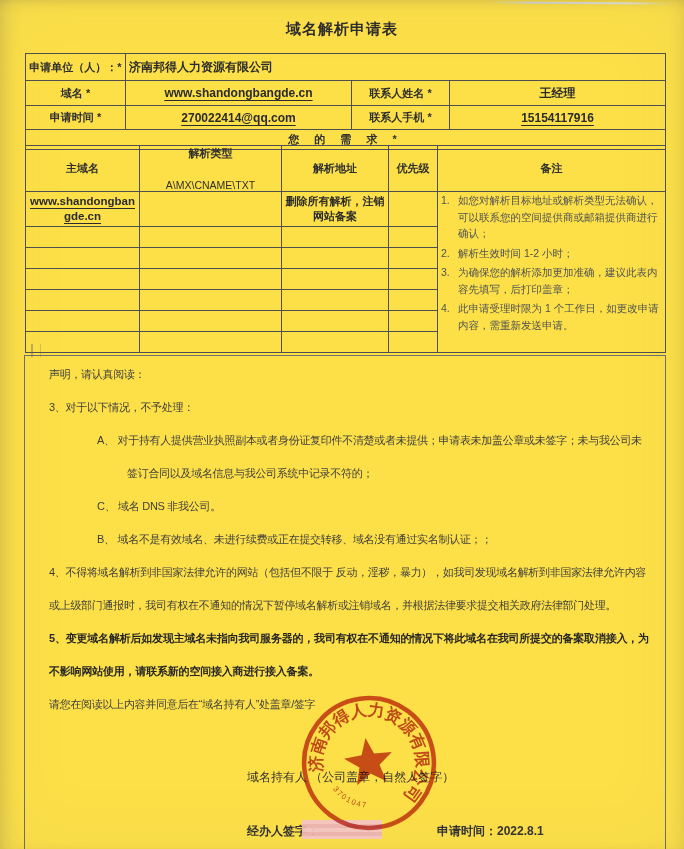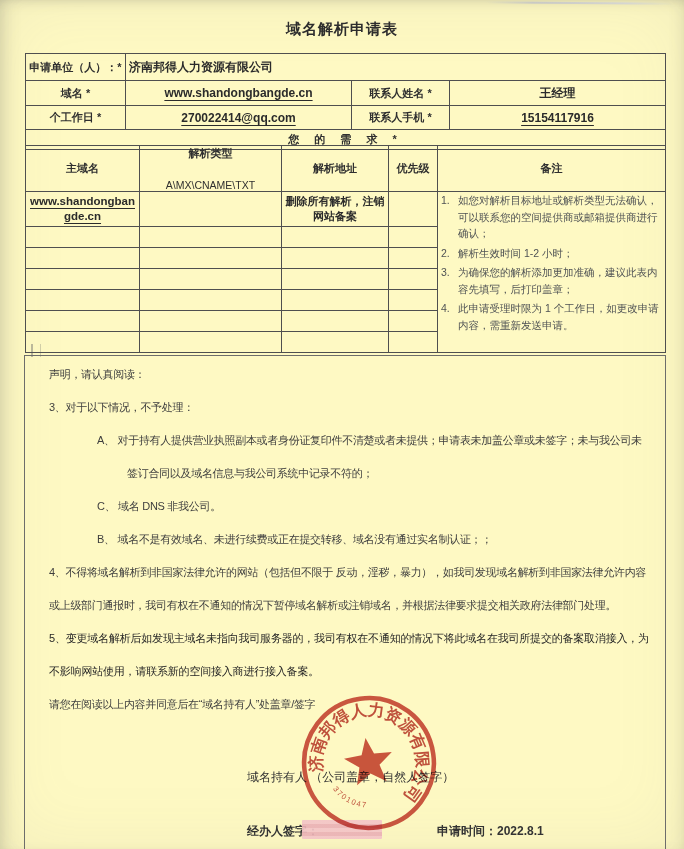--- a/index.html
+++ b/index.html
@@ -1,18 +1,18 @@
 <!DOCTYPE html>
 <html><head>
 <meta charset="utf-8">
 <style>
   html,body{margin:0;padding:0;background:#ffffff;}
   .page{
     position:relative;width:684px;height:849px;overflow:hidden;
-    background:#fef9c3;
+    background:#fde047;
     box-shadow: inset 0 0 70px rgba(140,138,130,.10),
                 inset 14px 0 20px -14px rgba(80,80,75,.30),
                 inset -12px 0 18px -14px rgba(80,80,75,.20),
                 inset 0 12px 16px -14px rgba(80,80,75,.25);
     font-family:"Liberation Sans","DejaVu Sans",sans-serif;
     color:#333;
   }
   
   .topline{position:absolute;top:2px;left:486px;width:188px;height:2px;
     background:linear-gradient(90deg,transparent,#c9c9c4 25%,#d6d6d1 75%,transparent);
@@ -50,21 +50,21 @@
   ol.notes-list li{display:flex;gap:4px;font-size:10.5px;line-height:16.5px;
     color:#4f5254;margin-bottom:3px;font-weight:500;}
   .n-num{min-width:13px;flex:0 0 auto;}
 
   .decl{position:absolute;left:24px;top:334px;width:642px;height:533px;
     border:1px solid #6d6d6b;box-sizing:border-box;padding:2px 14px 0 24px;
     font-size:11px;letter-spacing:-0.3px;line-height:33px;color:#3e3e3e;
     overflow:hidden;margin-top:21px;}
   .ditem{margin:0;}
   .ditem.sub{margin-left:48px;padding-left:30px;text-indent:-30px;}
-  .ditem.strong{font-weight:normal;color:#262626;letter-spacing:-0.2px;}
+  .ditem.strong{font-weight:bold;color:#262626;letter-spacing:-0.2px;}
 
   .holder-line{position:absolute;left:247px;top:769px;font-size:12px;font-weight:400;color:#333;}
   .agent-line{position:absolute;left:247px;top:823px;font-size:12px;font-weight:600;color:#333;}
   .date-line{position:absolute;left:437px;top:823px;font-size:12px;font-weight:600;color:#333;}
   .redaction{position:absolute;left:302px;top:820px;width:80px;height:19px;
     background:repeating-linear-gradient(180deg,#f3c4c7 0 4px,#eab1b6 4px 8px);
     border-radius:1px;opacity:.92;}
 
   svg.seal{position:absolute;left:295px;top:689px;width:148px;height:148px;
     mix-blend-mode:multiply;opacity:.85;}
@@ -95,21 +95,21 @@
         <td class="lab">申请单位（人）：*</td>
         <td class="val left" colspan="3">济南邦得人力资源有限公司</td>
       </tr>
       <tr class="r2">
         <td class="lab">域名 *</td>
         <td class="val u">www.shandongbangde.cn</td>
         <td class="lab">联系人姓名 *</td>
         <td class="val">王经理</td>
       </tr>
       <tr class="r3">
-        <td class="lab">个工作日 *</td>
+        <td class="lab">申请时间 *</td>
         <td class="val u">270022414@qq.com</td>
         <td class="lab">联系人手机 *</td>
         <td class="val u">15154117916</td>
       </tr>
       <tr class="r4">
         <td class="needs" colspan="4">您 的 需 求 *</td>
       </tr>
     </tbody>
   </table>
 

